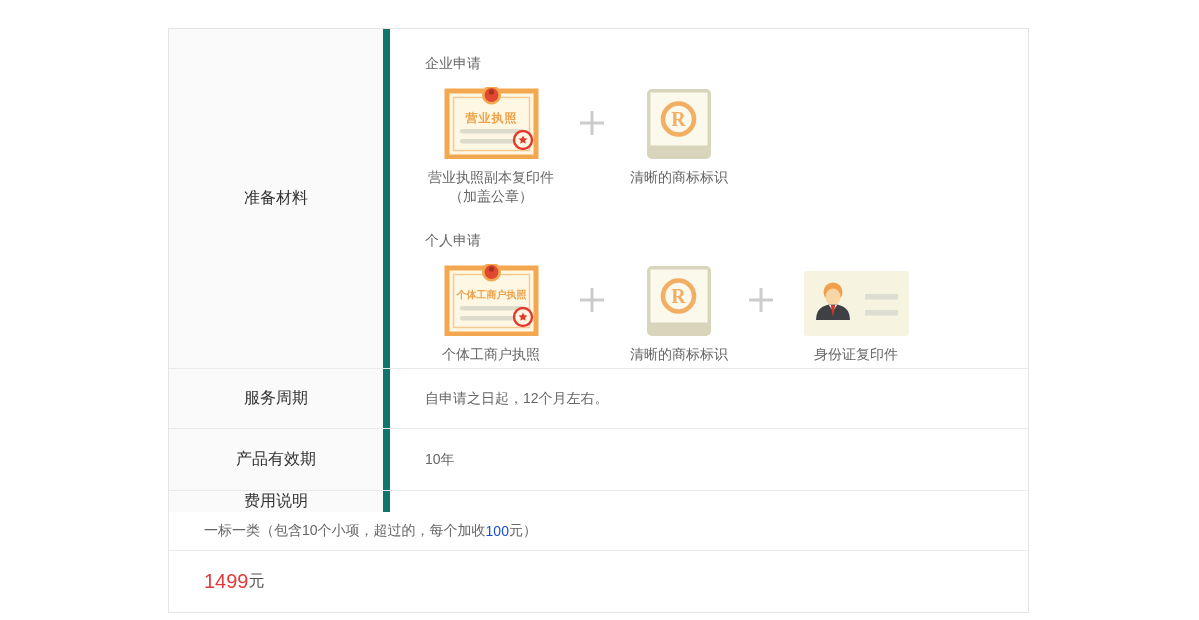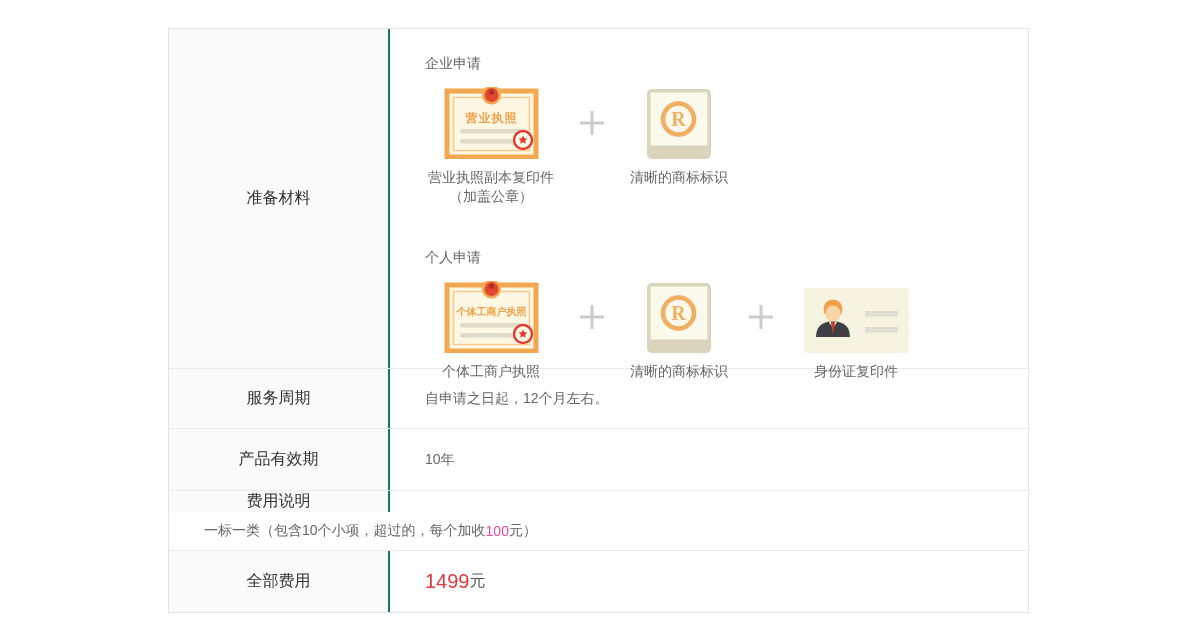--- a/index.html
+++ b/index.html
@@ -4,21 +4,21 @@
 <style>
   * { margin:0; padding:0; box-sizing:border-box; }
   html,body { width:1199px; height:620px; background:#ffffff; font-family:"Liberation Sans","DejaVu Sans",sans-serif; }
   .spec-table {
     position:absolute; left:168px; top:28px; width:861px;
     border:1px solid #e5e5e5; background:#fff;
   }
   .spec-row { display:flex; border-bottom:1px solid #eaeaea; }
   .spec-row:last-child { border-bottom:none; }
   .cell-label {
-    width:221px; background:#fafafa; border-right:2px solid #0f766e;
+    width:221px; background:#fafafa; border-right:7px solid #0f766e;
     display:flex; align-items:center; justify-content:center;
     font-size:16px; color:#333; flex-shrink:0;
   }
   .cell-content {
     flex:1; display:flex; align-items:center; padding-left:35px;
     font-size:14px; color:#666;
   }
   .row-materials { height:340px; }
   .row-materials .cell-content { display:block; padding-top:26px; }
   .row-period   { height:60px; }
@@ -27,34 +27,34 @@
   .row-total    { height:61px; }
 
   .section-heading { font-size:14px; font-weight:normal; color:#666; margin-bottom:14px; }
   .materials-line { display:flex; align-items:flex-start;font-family:Liberation Serif, serif; }
   .material-item { display:flex; flex-direction:column; align-items:center; }
   .w-license  { width:132px; }
   .w-trademark{ width:104px; }
   .w-idcard   { width:130px; }
   .icon-box { height:72px; display:flex; align-items:flex-end; justify-content:center; }
   .caption { margin-top:9px; font-size:14px; color:#666; line-height:19px; text-align:center; }
-  .section-personal { margin-top:43px; }
+  .section-personal { margin-top:26px; }
 
   .plus { position:relative; height:72px; flex-shrink:0; }
   .plus-w1 { width:70px; }
   .plus-w2 { width:60px; }
   .plus::before, .plus::after { content:""; position:absolute; left:50%; top:50%; background:#cccccc; }
   .plus::before { width:24px; height:3px; transform:translate(-50%,-50%); }
   .plus::after  { width:3px; height:24px; transform:translate(-50%,-50%); }
 
   .license-title { font-size:12px; font-weight:bold; fill:#f0a149; letter-spacing:1px; }
   .license-title-small { font-size:10px; font-weight:bold; fill:#f0a149; }
   .tm-r { font-size:20px; font-weight:bold; fill:#f2ae63; }
 
-  .highlight-red { color:#ec4899; }
+  .highlight-red { color:#1d4ed8; }
   .price-amount { color:#e4393c; font-size:20px; }
   .price-unit { color:#555; font-size:16px; }
   .price-wrap { display:flex; align-items:center; }
 </style>
 </head>
 <body>
 
 <svg width="0" height="0" style="position:absolute">
   <defs>
     <path id="star5" d="M0,-4.6 L1.35,-1.86 L4.37,-1.42 L2.19,0.71 L2.7,3.72 L0,2.3 L-2.7,3.72 L-2.19,0.71 L-4.37,-1.42 L-1.35,-1.86 Z"></path>
@@ -180,21 +180,20 @@
   <div class="spec-row row-fee">
     <div class="cell-label">费用说明</div>
     <div class="cell-content">
       <span>一标一类（包含10个小项，超过的，每个加收</span>
         <span class="highlight-red">100</span>
         <span>元）</span>
     </div>
   </div>
 
   <div class="spec-row row-total">
-    <div class="cell-label">全部费用</div>
     <div class="cell-content">
       <span class="price-wrap">
         <span class="price-amount">1499</span>
         <span class="price-unit">元</span>
       </span>
     </div>
   </div>
 
 </div>
 

